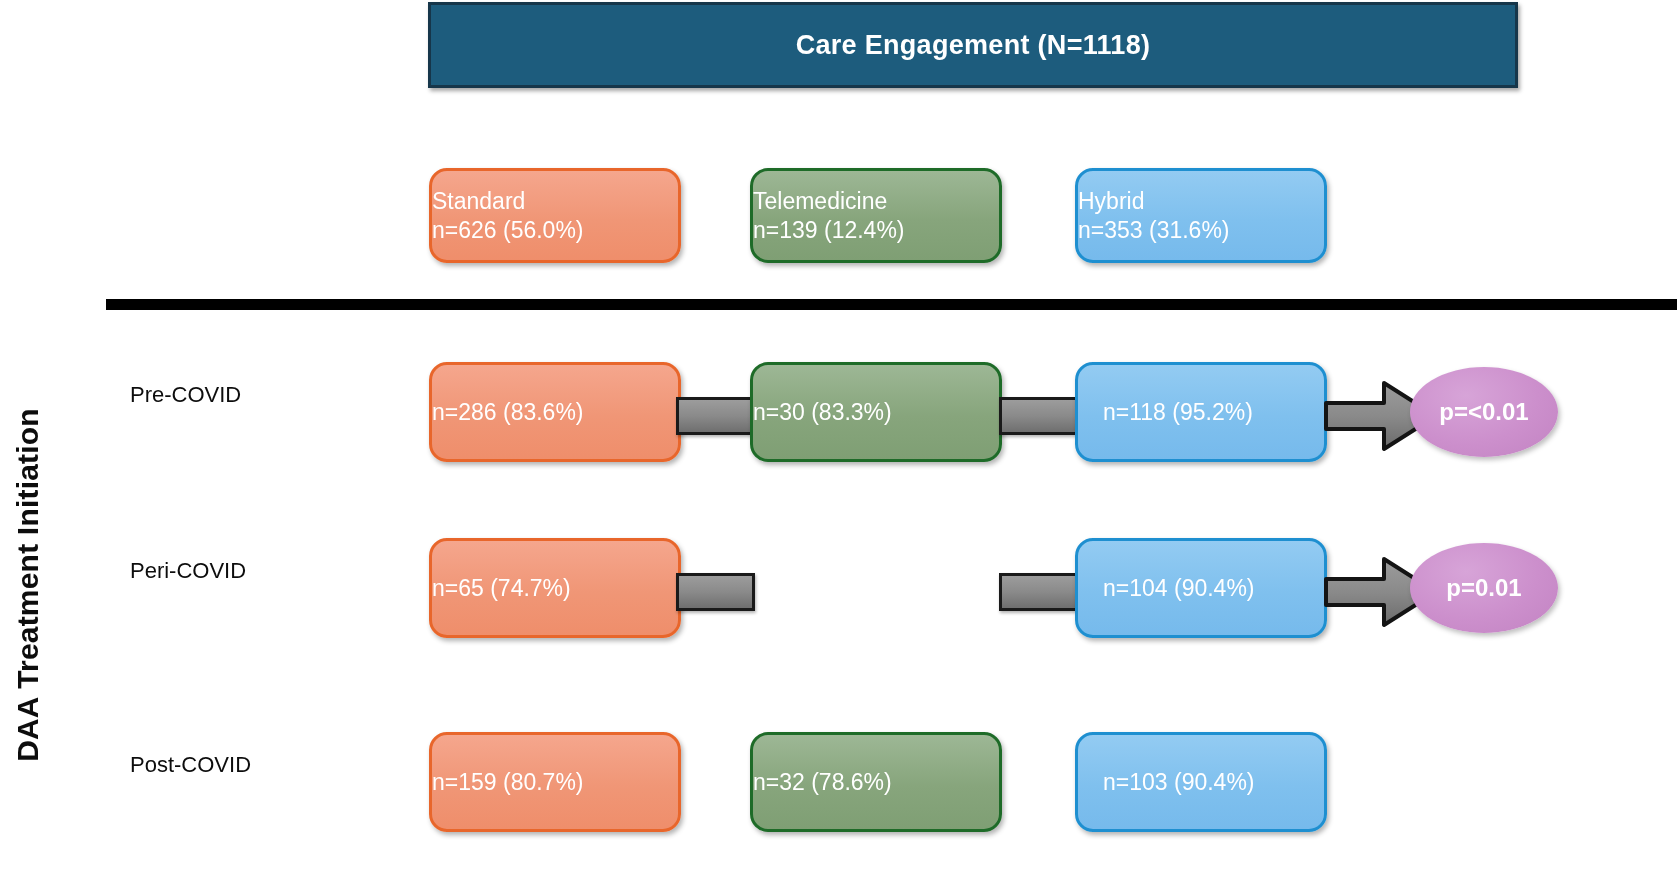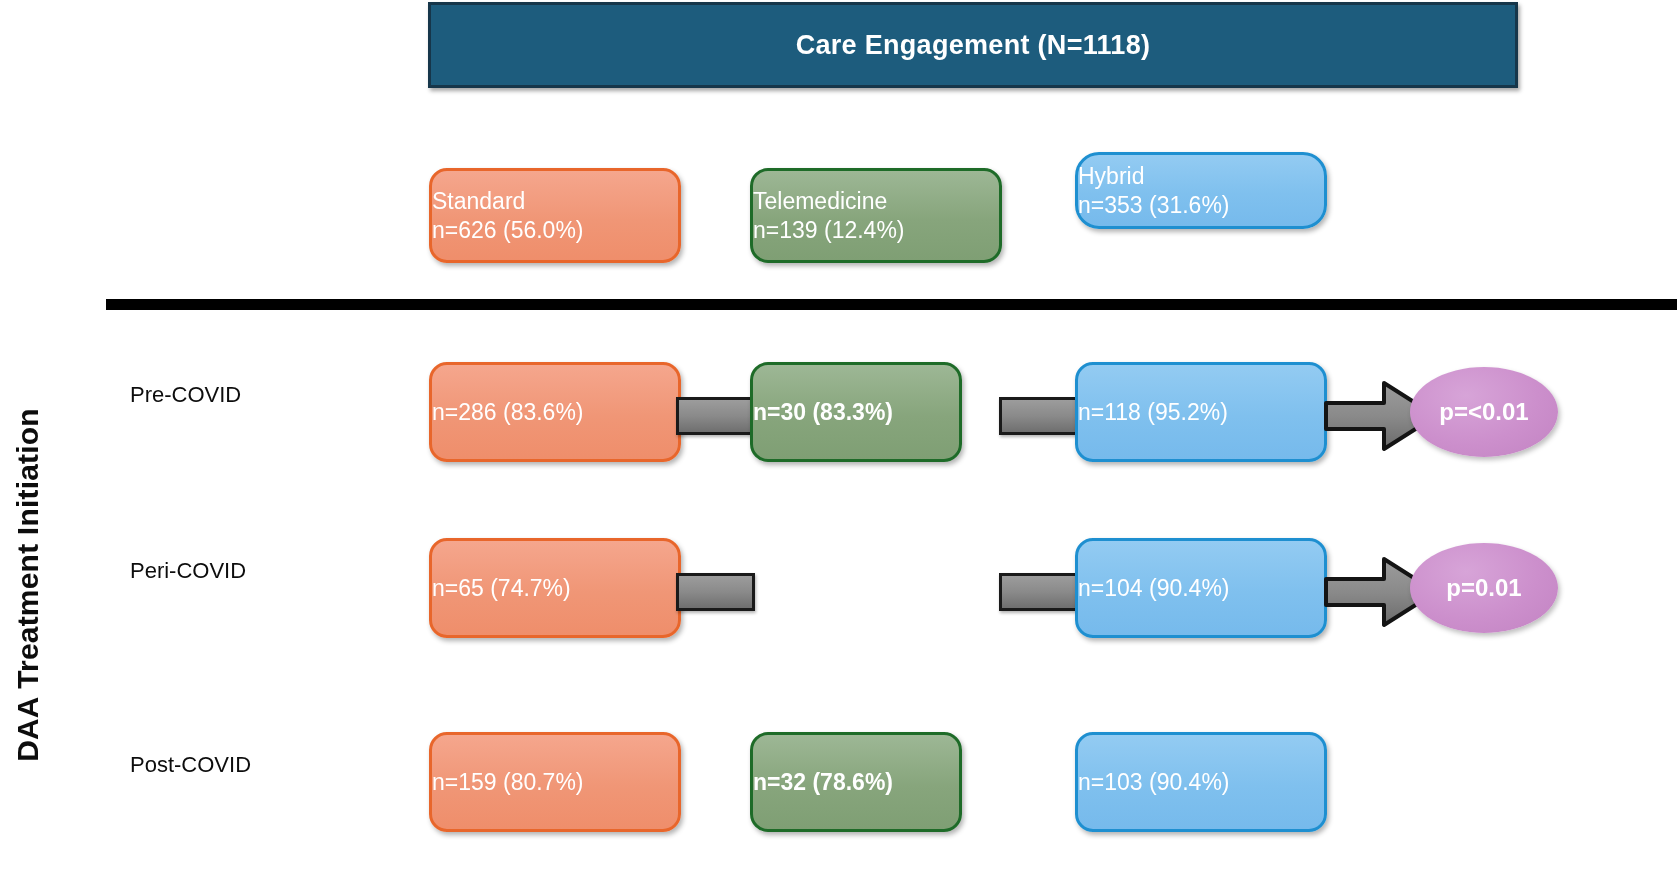--- a/index.html
+++ b/index.html
@@ -85,41 +85,41 @@
     border: 3px solid #1E6B28;
   }
   .node.hybrid {
     background: linear-gradient(180deg, #93CBF2 0%, #7FC0EE 55%, #76BAEC 100%);
     border: 3px solid #1E8FD0;
   }
 
   
   #cat-standard     { left: 429px; top: 168px; width: 252px; height: 95px; }
   #cat-telemedicine { left: 750px; top: 168px; width: 252px; height: 95px; }
-  #cat-hybrid       { left: 1075px; top: 152px; width: 252px; height: 77px; border-radius: 24px; }
+  #cat-hybrid       { left: 1075px; top: 168px; width: 252px; height: 95px; }
 
   
   .datarow { position: absolute; left: 0; width: 1677px; height: 130px; }
   #row-pre  { top: 340px; }
   #row-peri { top: 516px; }
   #row-post { top: 710px; }
 
   .row-label {
     position: absolute;
     left: 130px; top: 42px;
     width: 280px;
     font-size: 22px;
     font-weight: normal;
     color: #0d0d0d;
   }
 
   .datarow .node { height: 100px; }
   .datarow .n-standard     { left: 429px; top: 22px; width: 252px; }
-  .datarow .n-telemedicine { left: 750px; top: 22px; width: 212px; font-weight: bold; }
-  .datarow .n-hybrid       { left: 1075px; top: 22px; width: 252px; }
+  .datarow .n-telemedicine { left: 750px; top: 22px; width: 252px; }
+  .datarow .n-hybrid       { left: 1075px; top: 22px; width: 252px; padding-left: 25px; }
 
   
   .connector {
     position: absolute;
     top: 57px;
     height: 38px;
     background: linear-gradient(180deg, #9C9C9C 0%, #8A8A8A 50%, #6F6F6F 100%);
     border: 3px solid #1a1a1a;
     box-sizing: border-box;
     box-shadow: 1px 2px 3px rgba(0,0,0,0.30);

